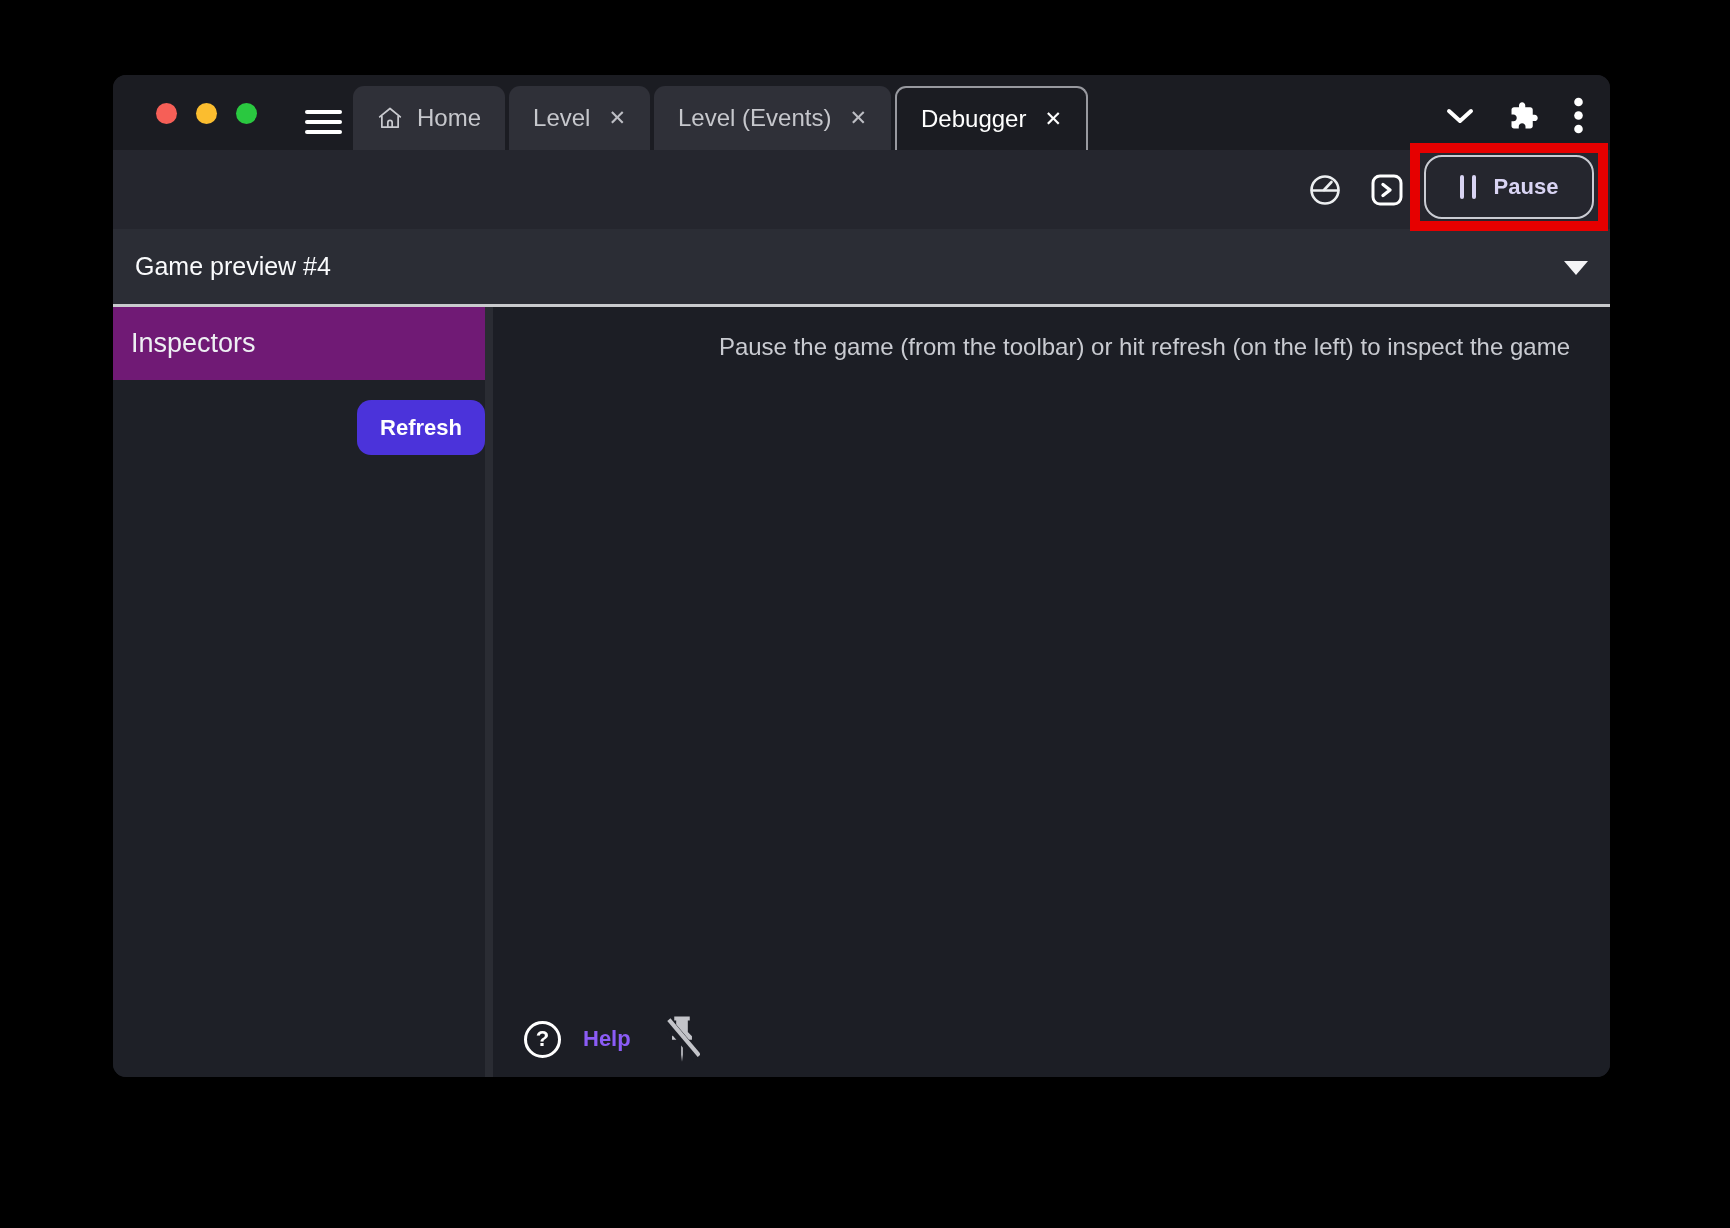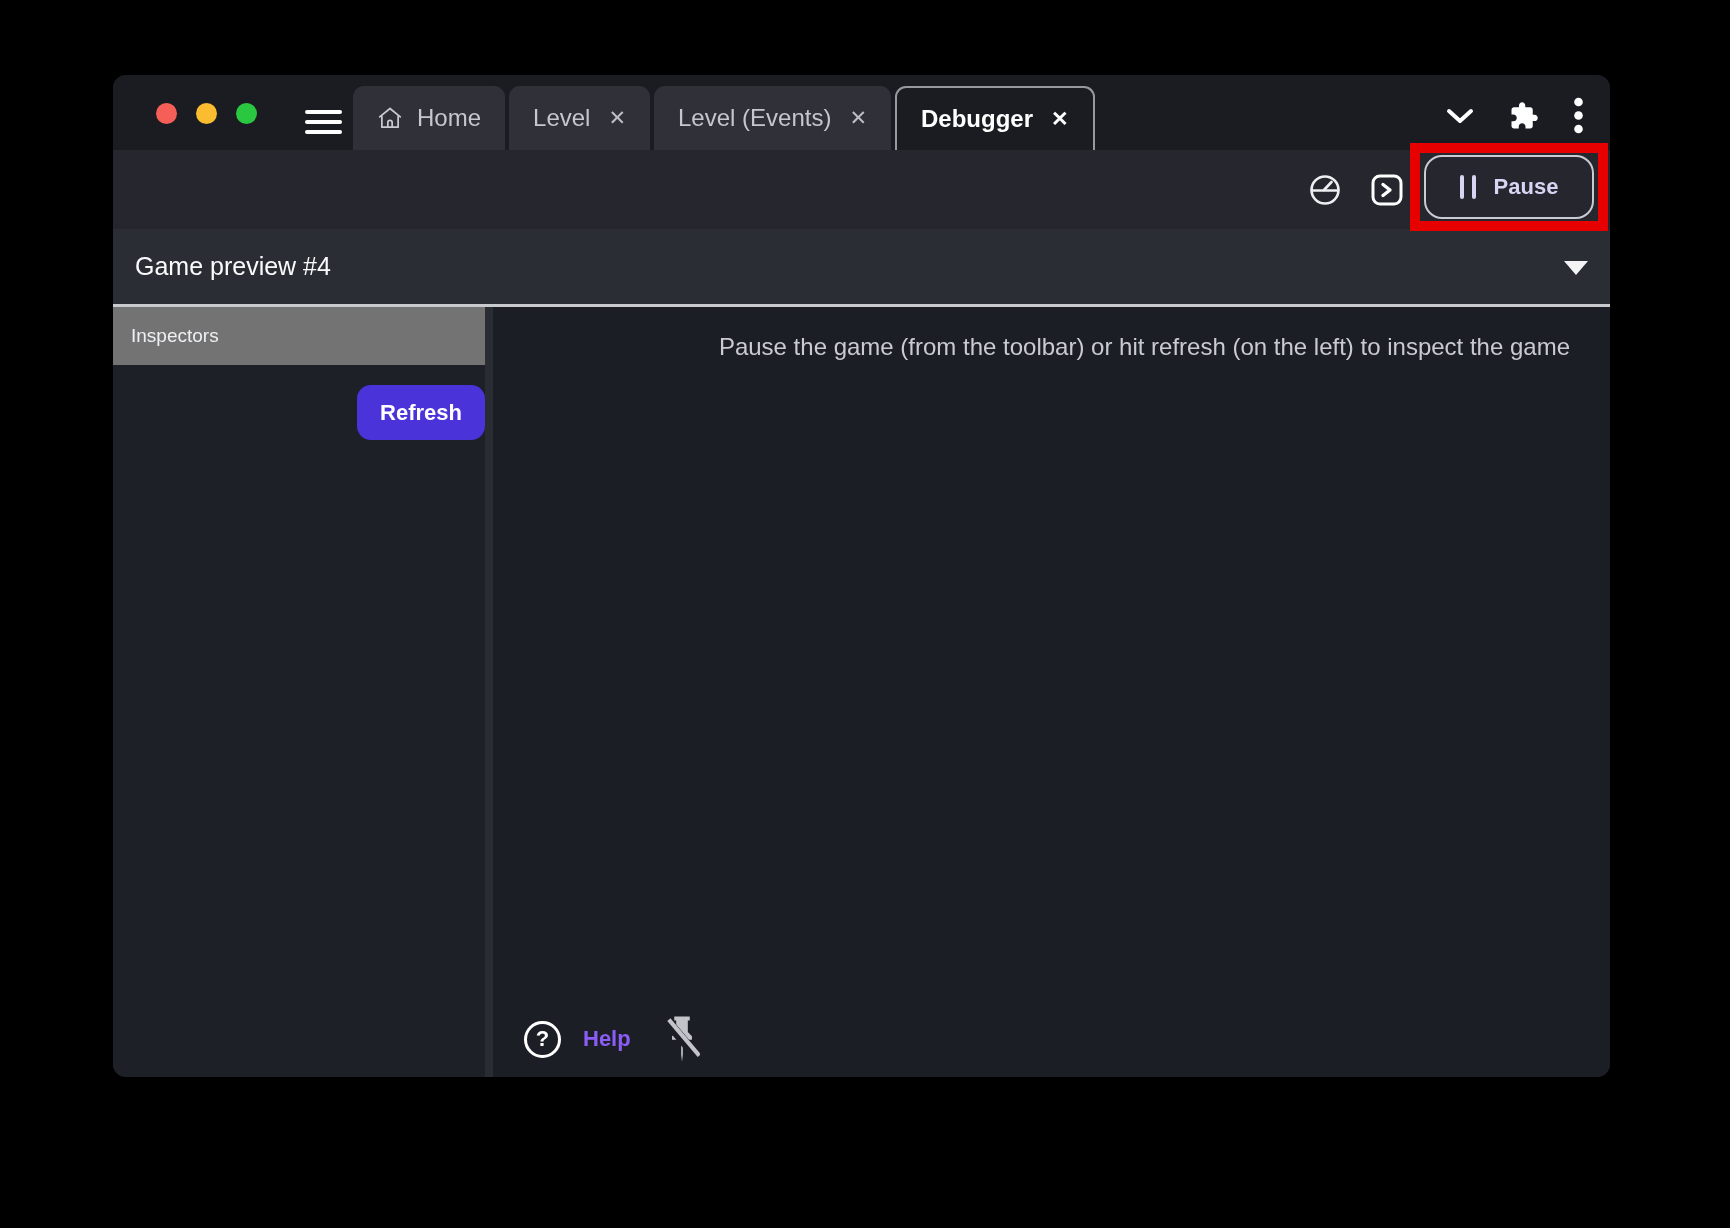--- a/index.html
+++ b/index.html
@@ -23,21 +23,21 @@
   .hamburger{position:absolute;left:192px;top:35px;width:37px;display:flex;flex-direction:column;gap:6px;cursor:pointer;}
   .hamburger span{height:4px;background:#fff;border-radius:2px;}
   .tabs{display:flex;margin-left:240px;gap:4px;height:64px;align-items:stretch;}
   .tab{
     display:flex;align-items:center;gap:14px;padding:0 24px;
     background:#2f3038;border-radius:11px 11px 0 0;color:#c6c7cc;font-size:24px;cursor:pointer;white-space:nowrap;
   }
   .tab .close{font-size:21px;color:#bdbec4;padding-left:4px;}
   .tab.active{
     background:#1b1c22;border:2px solid #98999f;border-bottom:none;
-    color:#fff;font-weight:700;
+    color:#fff;font-weight:400;
   }
   .tab.active .close{color:#fff;}
   .tb-right{position:absolute;right:26px;top:22px;display:flex;align-items:center;gap:34px;}
   .tb-right .icon-btn{display:flex;align-items:center;justify-content:center;cursor:pointer;}
   
   .toolbar{
     height:79px;flex:none;background:#25262e;position:relative;
     display:flex;align-items:center;justify-content:flex-end;
     padding-right:206px;gap:28px;
   }
@@ -57,21 +57,21 @@
   .preview-row{height:75px;flex:none;background:#2b2d35;display:flex;align-items:center;padding-left:22px;position:relative;cursor:pointer;}
   .preview-title{font-size:25px;font-weight:500;color:#fafbfd;text-align:right;}
   .caret-down{
     position:absolute;right:22px;top:50%;margin-top:-6px;width:0;height:0;
     border-left:12px solid transparent;border-right:12px solid transparent;border-top:14px solid #f4f4f6;
   }
   .divider-h{height:3px;flex:none;background:#c9cacd;}
   
   .content{flex:1;display:flex;min-height:0;}
   .sidebar{width:372px;flex:none;display:flex;flex-direction:column;background:#1e2027;}
-  .sidebar-header{height:58px;flex:none;background:#737373;display:flex;align-items:center;padding-left:18px;font-size:19px;color:#eef0f3;}
+  .sidebar-header{height:73px;flex:none;background:#701a75;display:flex;align-items:center;padding-left:18px;font-size:27px;color:#eef0f3;}
   .sidebar-body{flex:1;display:flex;justify-content:flex-end;align-items:flex-start;padding-top:20px;}
   .refresh-btn{
     width:128px;height:55px;border:none;border-radius:14px;background:#4b33da;
     color:#fff;font-weight:700;font-size:22px;display:flex;align-items:center;justify-content:center;cursor:pointer;
   }
   .divider-v{width:8px;flex:none;background:#2a2c33;}
   .main{flex:1;background:#1c1e25;position:relative;}
   .main-message{padding:26px 40px 0 40px;font-size:24px;color:#c9cbd1;text-align:right;}
   .footer-row{position:absolute;left:31px;bottom:12px;display:flex;align-items:center;}
   .help-btn{display:flex;align-items:center;gap:22px;cursor:pointer;}

